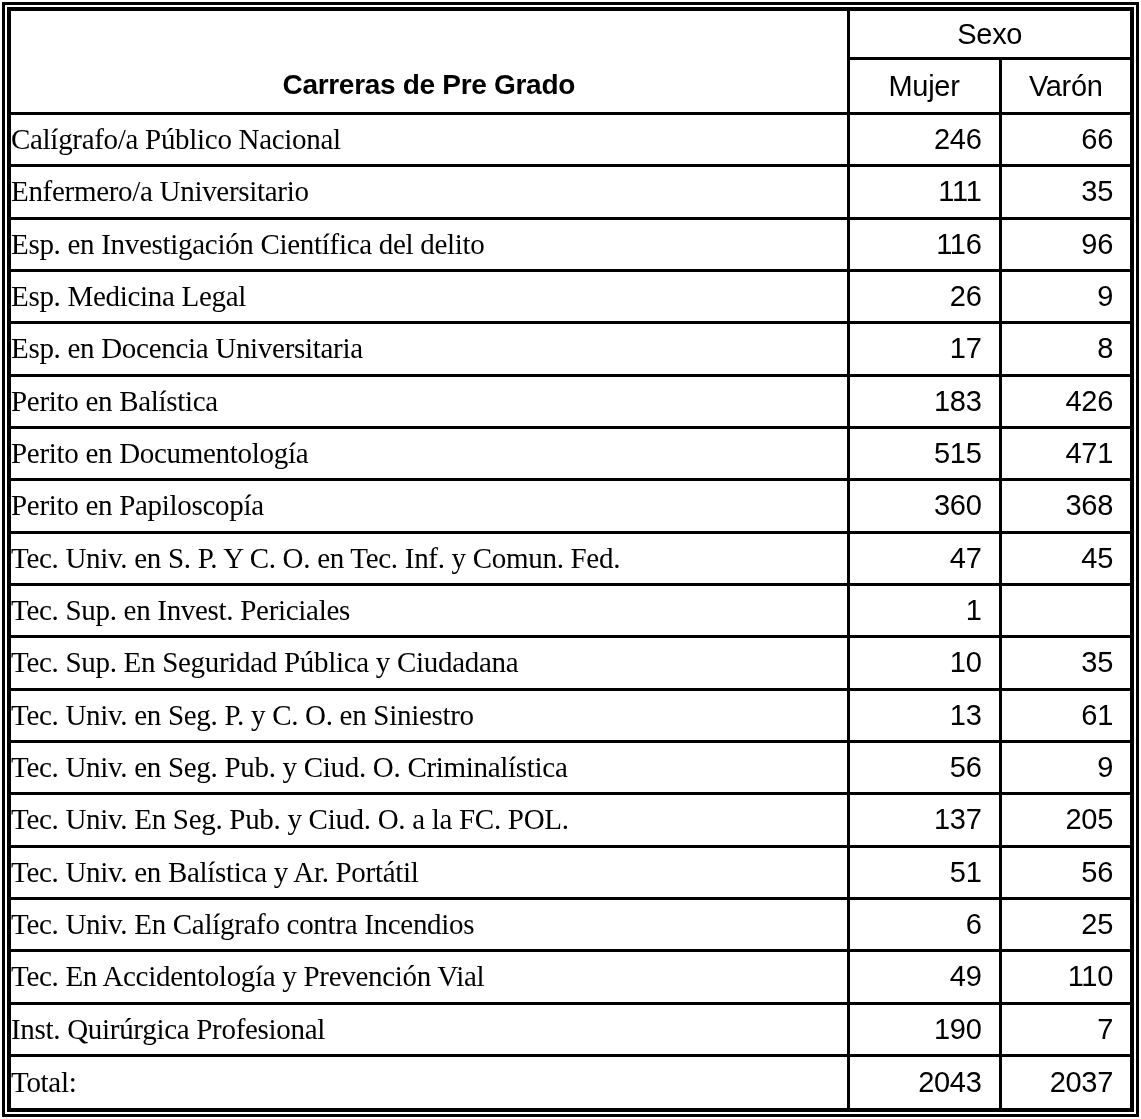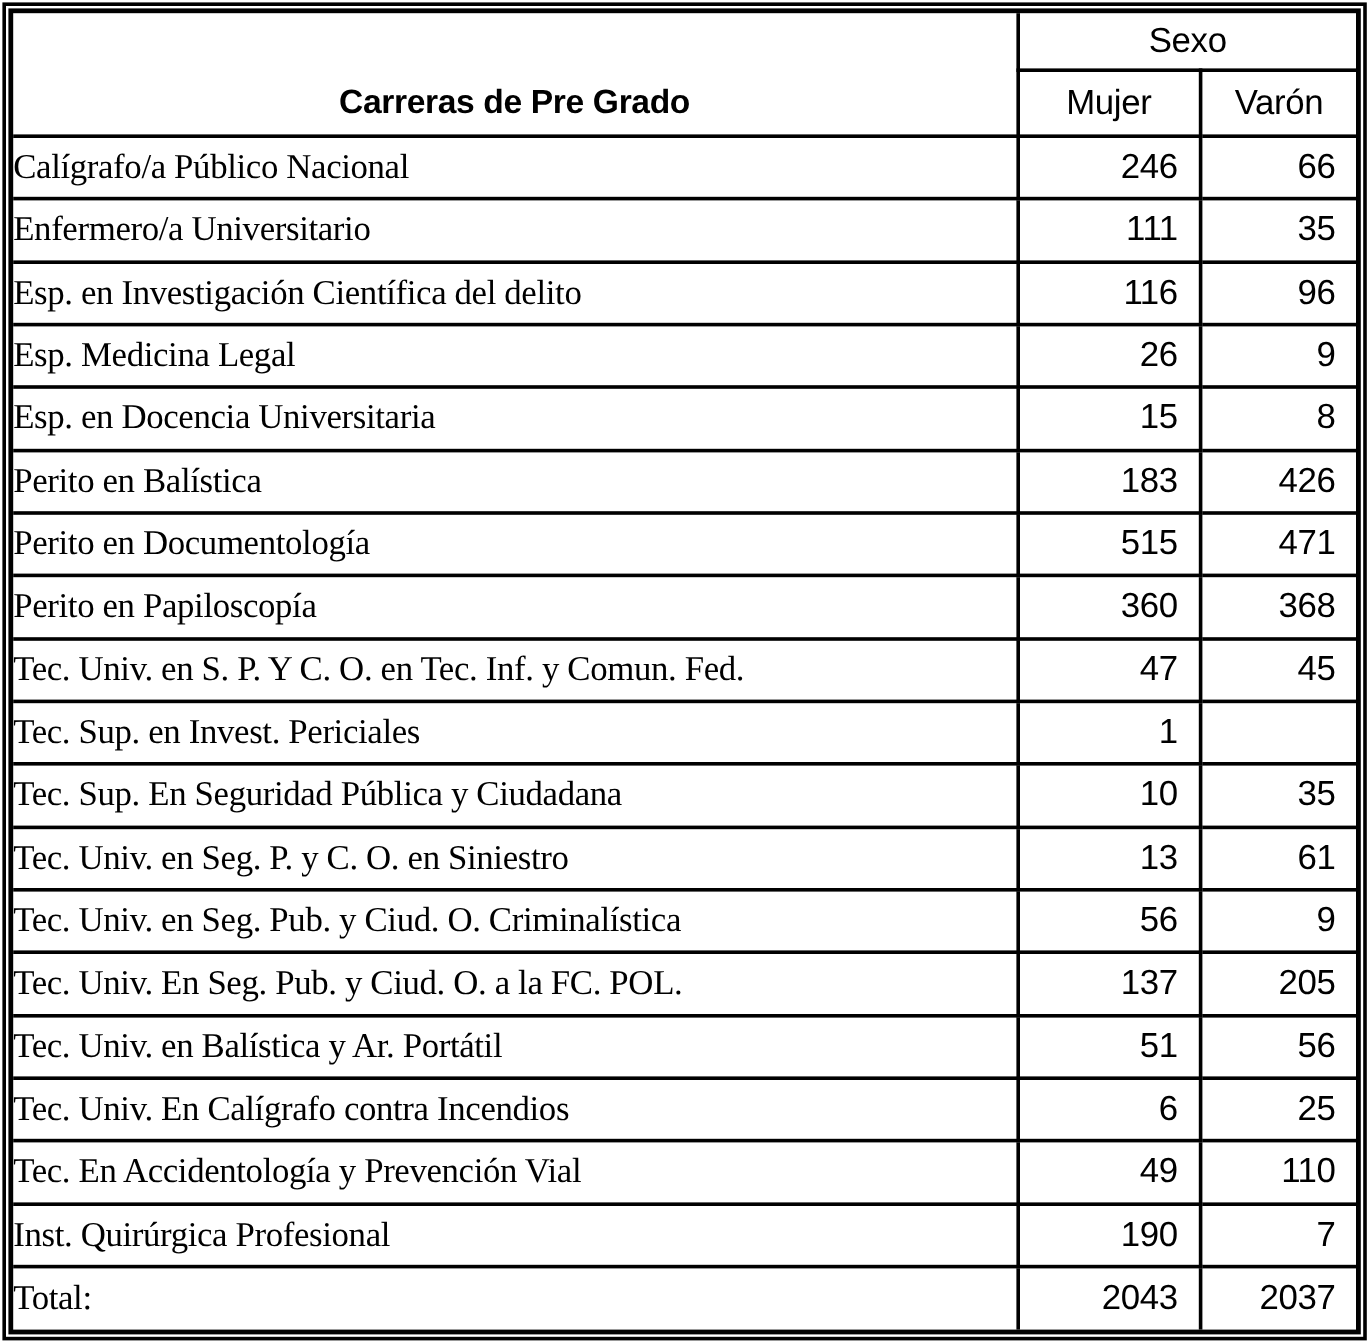--- a/index.html
+++ b/index.html
@@ -116,21 +116,21 @@
           <td class="num">116</td>
           <td class="num">96</td>
         </tr>
         <tr>
           <td class="label">Esp. Medicina Legal</td>
           <td class="num">26</td>
           <td class="num">9</td>
         </tr>
         <tr>
           <td class="label">Esp. en Docencia Universitaria</td>
-          <td class="num">15</td>
+          <td class="num">17</td>
           <td class="num">8</td>
         </tr>
         <tr>
           <td class="label">Perito en Balística</td>
           <td class="num">183</td>
           <td class="num">426</td>
         </tr>
         <tr>
           <td class="label">Perito en Documentología</td>
           <td class="num">515</td>

